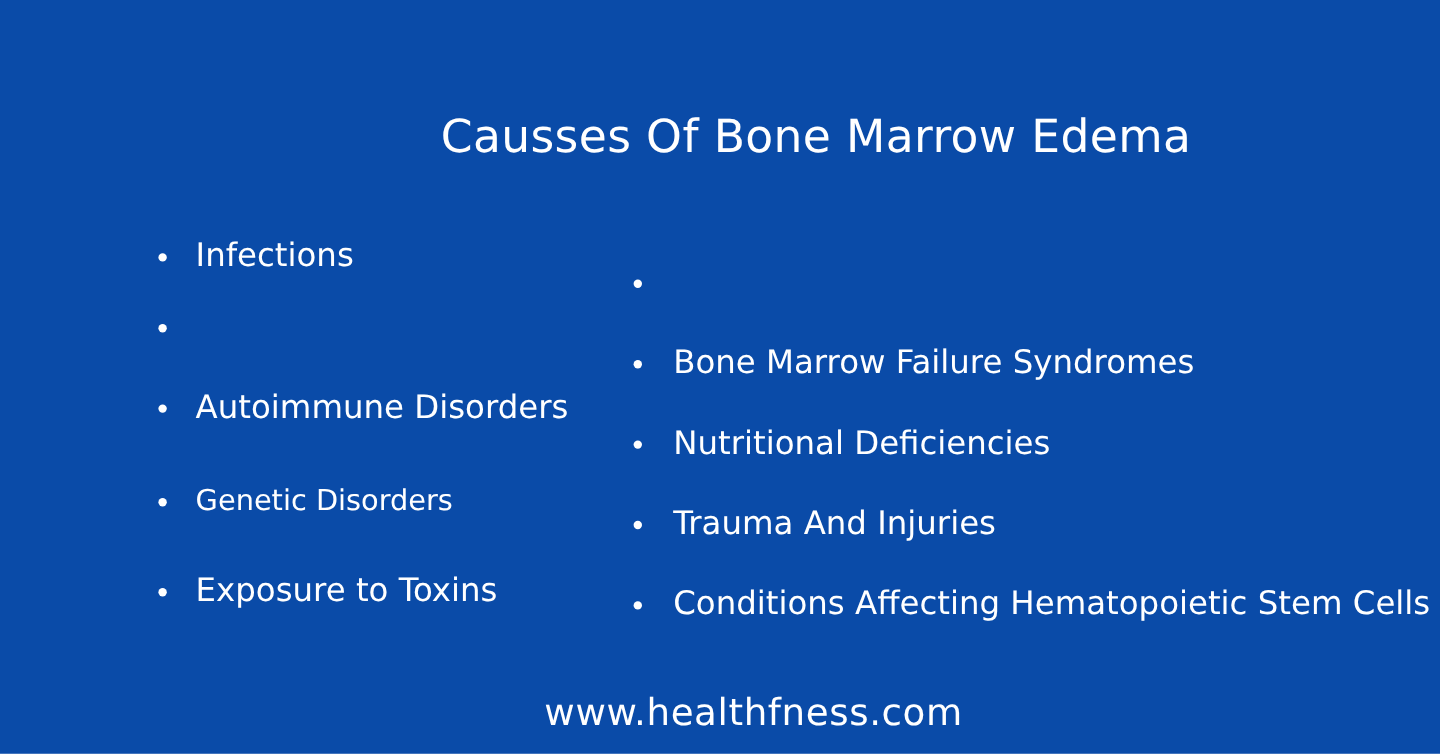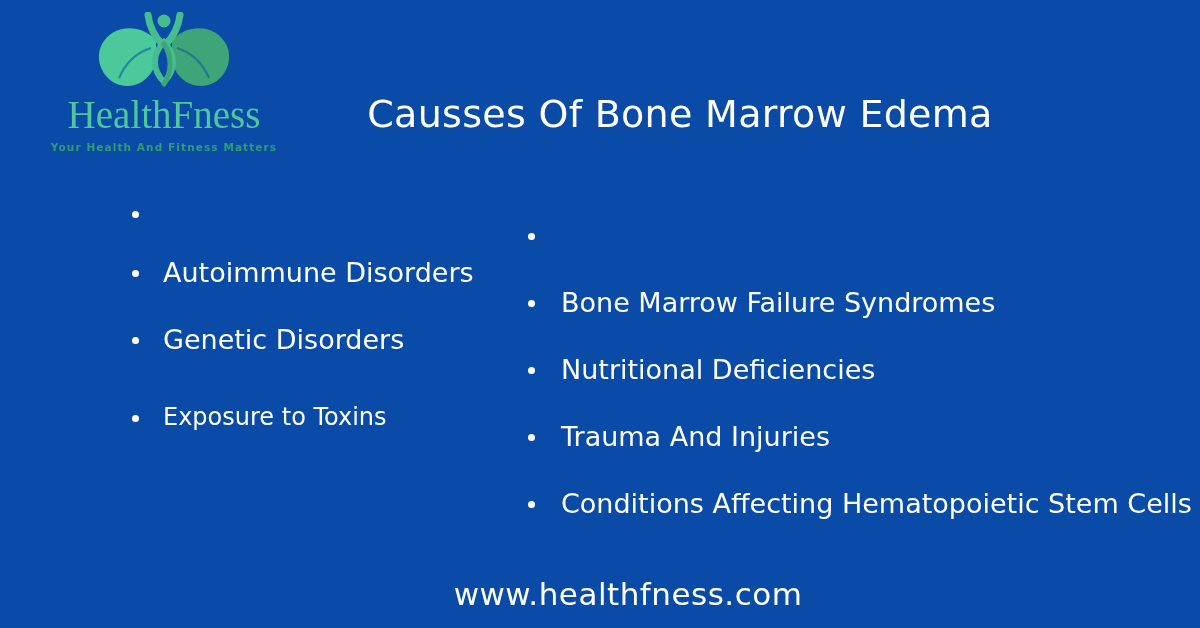--- a/index.html
+++ b/index.html
@@ -124,42 +124,28 @@
     color: #ffffff;
     letter-spacing: 0.5px;
     padding-left: 28px;
   }
 </style>
 </head>
 <body>
 
 <div id="poster">
 
-  <div id="logo-block">
-    <svg id="logo-mark" viewBox="0 0 140 82">
-
-      <path d="M62 28 C44 10 18 14 8 32 C0 47 8 68 26 73 C46 78 62 62 62 44 Z" fill="#4cc99b"></path>
-      <path d="M57 36 C44 40 32 50 25 66" fill="none" stroke="#0a4ba8" stroke-width="2.2" opacity="0.55"></path>
-
-      <path d="M78 28 C96 10 122 14 132 32 C140 47 132 68 114 73 C94 78 78 62 78 44 Z" fill="#3da577"></path>
-      <path d="M83 36 C96 40 108 50 115 66" fill="none" stroke="#0a4ba8" stroke-width="2.2" opacity="0.5"></path>
-
-      <circle cx="70" cy="9" r="6.5" fill="#45bd8e"></circle>
-      <path d="M54 3 C56 18 62 26 68 32" fill="none" stroke="#45bd8e" stroke-width="7" stroke-linecap="round"></path>
-      <path d="M86 3 C84 18 78 26 72 32" fill="none" stroke="#45bd8e" stroke-width="7" stroke-linecap="round"></path>
-      <path d="M70 30 C58 42 58 58 70 70 C82 58 82 42 70 30 Z" fill="none" stroke="#45bd8e" stroke-width="6"></path>
-      <path d="M70 32 C78 44 78 60 70 72" fill="none" stroke="#3da577" stroke-width="5" stroke-linecap="round"></path>
-    </svg>
-    <div id="brand-name">HealthFness</div>
-    <div id="brand-tagline">Your Health And Fitness Matters</div>
-  </div>
 
   <div id="poster-title">Causses Of Bone Marrow Edema</div>
 
   <ul id="left-column" class="bullet-list">
+    <li class="bullet-item">
+      <span class="bullet-dot"></span>
+      <span class="bullet-text">Infections</span>
+    </li>
     <li class="bullet-item">
       <span class="bullet-dot"></span>
     </li>
     <li class="bullet-item">
       <span class="bullet-dot"></span>
       <span class="bullet-text">Autoimmune Disorders</span>
     </li>
     <li class="bullet-item">
       <span class="bullet-dot"></span>
       <span class="bullet-text">Genetic Disorders</span>

